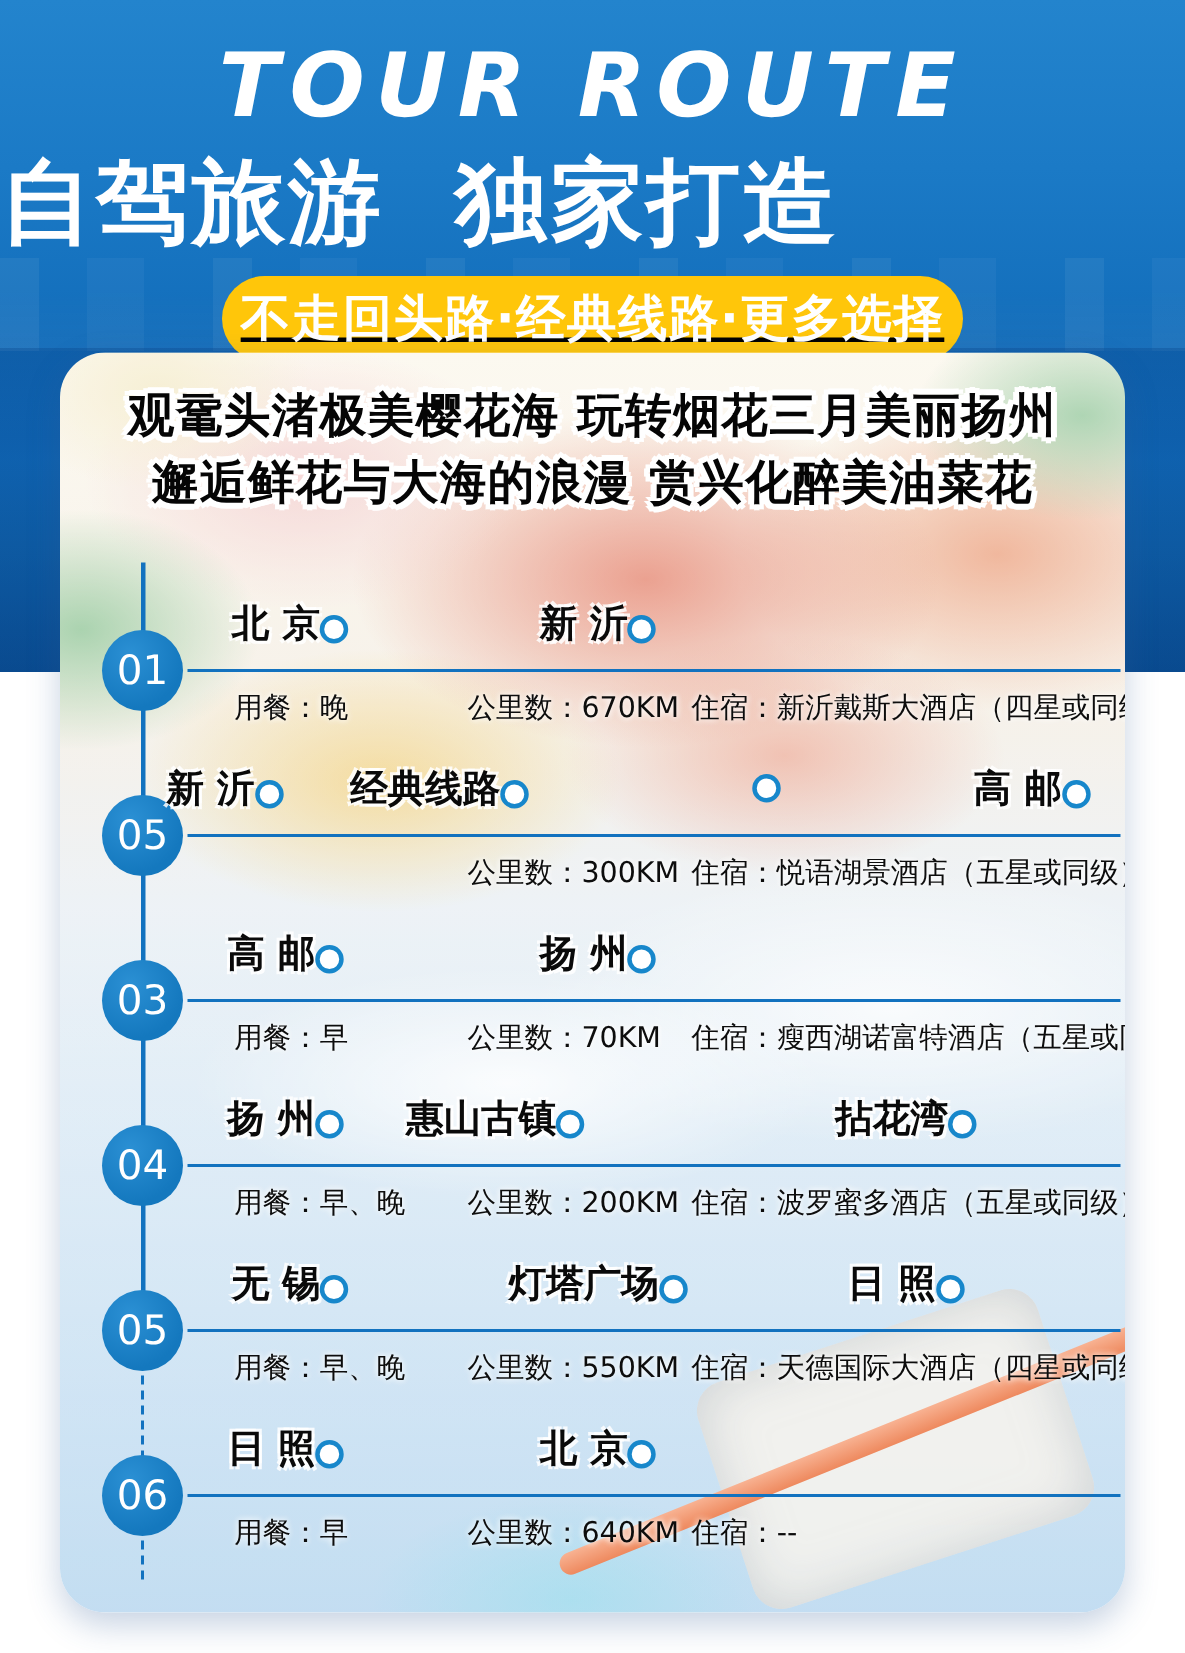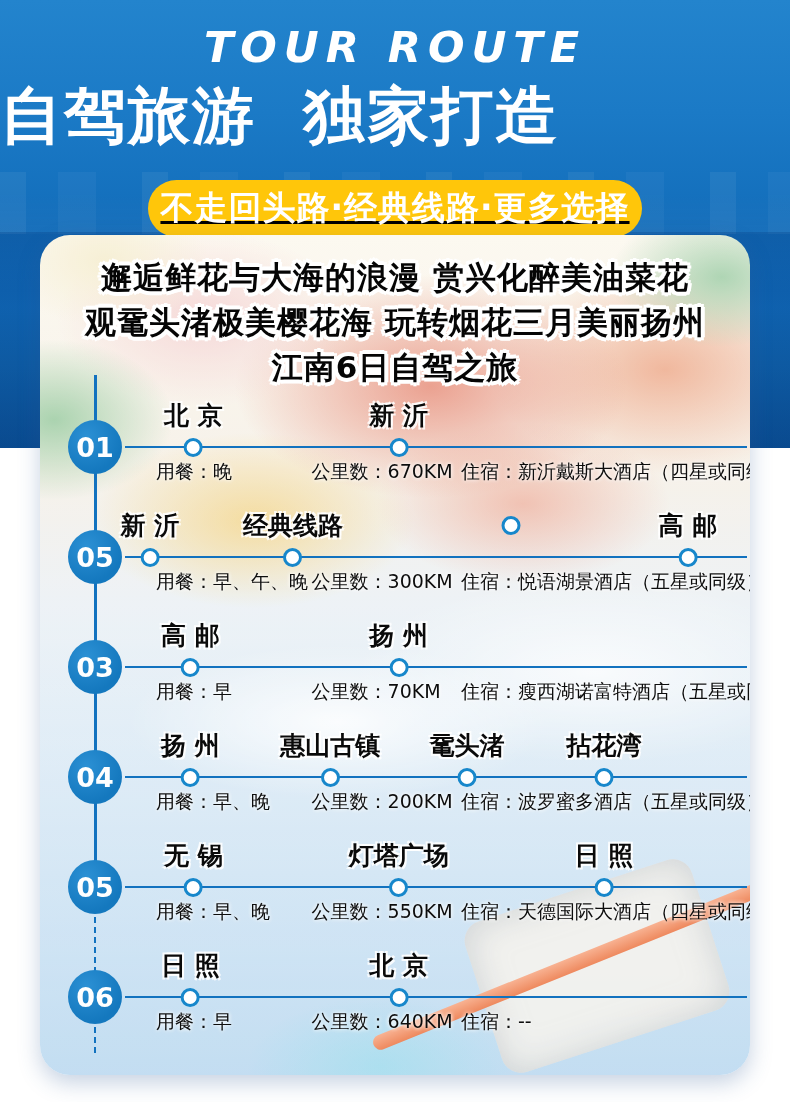--- a/index.html
+++ b/index.html
@@ -11,24 +11,24 @@
   .hero{position:absolute;left:0;top:0;width:790px;height:448px;
         background:linear-gradient(180deg,#2384cd 0%,#1b7ac6 25%,#1470bd 45%,#0f63b1 65%,#1063ae 82%,#0d5aa6 100%);
         overflow:hidden;}
   .skyline{position:absolute;left:0;top:172px;width:100%;height:62px;opacity:.55;
         background:
           repeating-linear-gradient(90deg,rgba(255,255,255,.10) 0 26px,rgba(255,255,255,0) 26px 58px,rgba(255,255,255,.07) 58px 96px,rgba(255,255,255,0) 96px 142px),
           linear-gradient(180deg,rgba(255,255,255,0) 0 35%,rgba(255,255,255,.06) 100%);}
   .sea{position:absolute;left:0;top:232px;width:100%;height:216px;
         background:linear-gradient(180deg,rgba(8,70,140,.35) 0%,rgba(12,82,155,.12) 35%,rgba(5,55,115,.45) 100%);}
   .hero-sub{position:relative;margin-top:22px;text-align:center;color:#ffffff;
-        font-size:43px;font-weight:900;font-style:italic;letter-spacing:7px;white-space:pre;}
+        font-size:59px;font-weight:900;font-style:italic;letter-spacing:7px;white-space:pre;}
   .hero-title{position:relative;margin-top:2px;text-align:left;color:#ffffff;
         font-size:62px;font-weight:900;letter-spacing:2px;white-space:pre;}
-  .pill{position:relative;margin:22px auto 0 auto;width:494px;height:57px;border-radius:29px;
+  .pill{position:relative;margin:7px auto 0 auto;width:494px;height:57px;border-radius:29px;
         background:#ffc60a;display:flex;align-items:center;justify-content:center;text-decoration:underline;}
   .pill span{color:#ffffff;font-size:33px;font-weight:900;letter-spacing:1px;}
 
   
   .card{position:absolute;left:40px;top:235px;width:710px;height:840px;border-radius:30px;
         overflow:hidden;box-shadow:0 8px 22px rgba(50,95,150,.28);
         background:
           linear-gradient(rgba(255,255,255,.30),rgba(255,255,255,.30)),
           radial-gradient(300px 110px at 42% 58%,rgba(255,255,255,.85) 0%,rgba(255,255,255,0) 70%),
           radial-gradient(340px 130px at 78% 52%,rgba(255,255,255,.75) 0%,rgba(255,255,255,0) 70%),
@@ -54,26 +54,26 @@
         text-shadow:-3px -3px 0 #fff,3px -3px 0 #fff,-3px 3px 0 #fff,3px 3px 0 #fff,0 4px 0 #fff,0 -4px 0 #fff,4px 0 0 #fff,-4px 0 0 #fff;}
 
   
   .vline{position:absolute;left:54px;width:0;z-index:1;}
   .vline.solid{top:140px;height:512px;border-left:3px solid #1272bf;}
   .vline.dashed{top:652px;height:166px;border-left:2px dashed #1272bf;}
 
   .day{position:absolute;left:28px;right:3px;height:112px;z-index:2;}
   .badge{position:absolute;left:0;top:33px;width:54px;height:54px;border-radius:50%;
         background:radial-gradient(circle at 35% 30%,#2b90d4 0%,#1478be 70%);
-        color:#ffffff;font-size:27px;font-weight:700;
+        color:#ffffff;font-size:27px;font-weight:400;
         display:flex;align-items:center;justify-content:center;}
   .track{position:absolute;left:57px;right:0;top:0;bottom:0;}
   .hline{position:absolute;left:0;right:0;top:59px;height:2px;background:#1272bf;}
   .stop{position:absolute;top:14px;transform:translateX(-50%);
-        display:flex;flex-direction:column;align-items:center;justify-content:center;}
+        display:flex;flex-direction:row;align-items:center;justify-content:center;}
   .stop-name{height:32px;line-height:30px;font-size:25px;font-weight:900;color:#0a0a0a;
         white-space:nowrap;
         text-shadow:-2px -2px 0 rgba(255,255,255,.85),2px -2px 0 rgba(255,255,255,.85),-2px 2px 0 rgba(255,255,255,.85),2px 2px 0 rgba(255,255,255,.85);}
   .dot{margin-top:5px;width:13px;height:13px;border-radius:50%;background:#ffffff;
         border:3px solid #1787cb;}
   .info{position:absolute;left:0;right:0;top:72px;height:28px;text-align:right;}
   .info-item{position:absolute;white-space:nowrap;font-size:19px;font-weight:500;color:#0d0d0d;
         text-shadow:0 0 4px rgba(255,255,255,.9),0 0 4px rgba(255,255,255,.9);}
   .pos-a{left:5%;} .pos-b{left:30%;} .pos-c{left:54%;}
 </style>
@@ -90,23 +90,22 @@
     <div class="pill">
       <span>不走回头路·经典线路·更多选择</span>
     </div>
   </div>
 
   <div class="card">
     <div class="decor flag-white"></div>
     <div class="decor pole"></div>
 
     <div class="card-title">
+      <div>观鼋头渚极美樱花海 玩转烟花三月美丽扬州</div>
       <div>邂逅鲜花与大海的浪漫 赏兴化醉美油菜花</div>
-      <div>观鼋头渚极美樱花海 玩转烟花三月美丽扬州</div>
-      <div>江南6日自驾之旅</div>
     </div>
 
     <div class="vline solid"></div>
     <div class="vline dashed"></div>
 
     <div class="day" style="top:152px">
       <div class="badge">01</div>
       <div class="track">
         <div class="hline"></div>
         <div class="stop" style="left:11%">
@@ -138,21 +137,20 @@
           <div class="dot"></div>
         </div>
         <div class="stop" style="left:62%">
           <div class="dot"></div>
         </div>
         <div class="stop" style="left:90.5%">
           <div class="stop-name">高 邮</div>
           <div class="dot"></div>
         </div>
         <div class="info">
-          <span class="info-item pos-a"><span>用餐：</span><span>早、午、晚</span></span>
           <span class="info-item pos-b"><span>公里数：</span><span>300KM</span></span>
           <span class="info-item pos-c"><span>住宿：</span><span>悦语湖景酒店（五星或同级）</span></span>
         </div>
       </div>
     </div>
 
     <div class="day" style="top:372px">
       <div class="badge">03</div>
       <div class="track">
         <div class="hline"></div>
@@ -177,24 +175,20 @@
       <div class="track">
         <div class="hline"></div>
         <div class="stop" style="left:10.5%">
           <div class="stop-name">扬 州</div>
           <div class="dot"></div>
         </div>
         <div class="stop" style="left:33%">
           <div class="stop-name">惠山古镇</div>
           <div class="dot"></div>
         </div>
-        <div class="stop" style="left:55%">
-          <div class="stop-name">鼋头渚</div>
-          <div class="dot"></div>
-        </div>
         <div class="stop" style="left:77%">
           <div class="stop-name">拈花湾</div>
           <div class="dot"></div>
         </div>
         <div class="info">
           <span class="info-item pos-a"><span>用餐：</span><span>早、晚</span></span>
           <span class="info-item pos-b"><span>公里数：</span><span>200KM</span></span>
           <span class="info-item pos-c"><span>住宿：</span><span>波罗蜜多酒店（五星或同级）</span></span>
         </div>
       </div>

